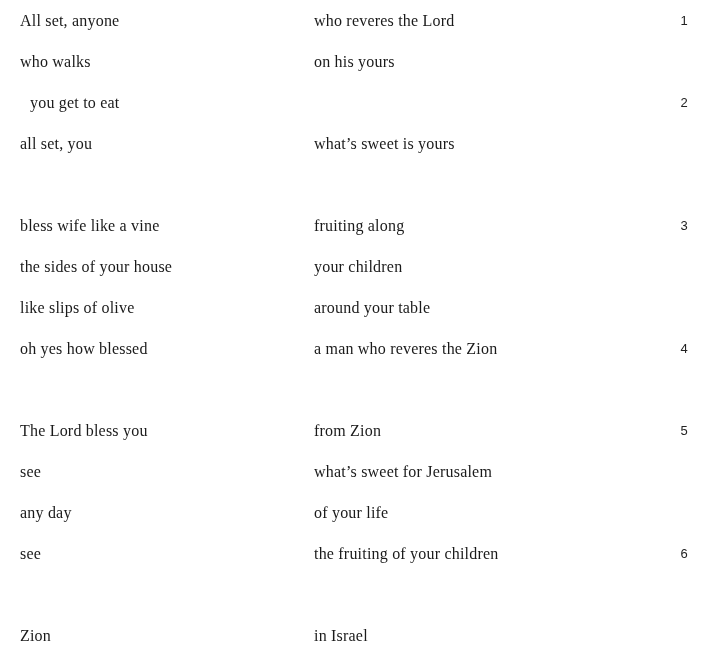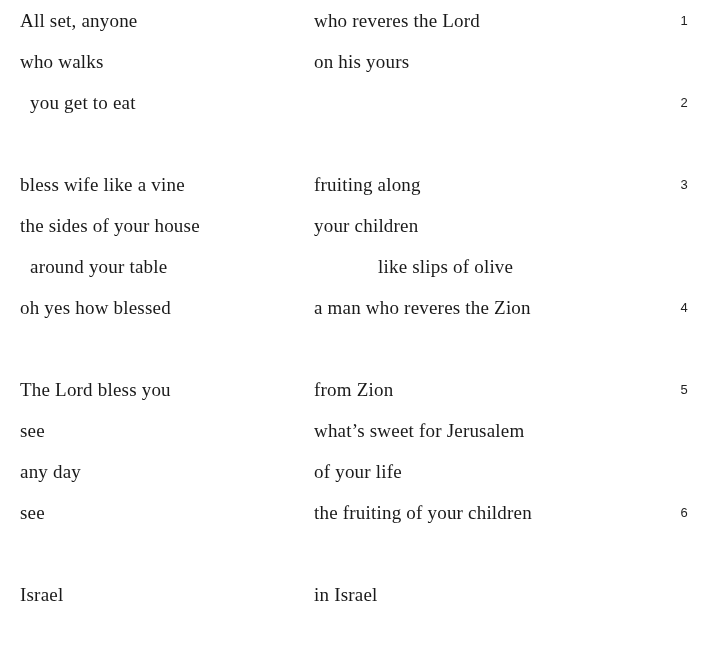--- a/index.html
+++ b/index.html
@@ -24,21 +24,21 @@
   }
   .stanza { margin: 0; }
   .stanza + .stanza { margin-top: 41px; }
   .row {
     display: flex;
     height: 41px;
     white-space: nowrap;
   }
   .cell {
     line-height: 41px;
-    font-size: 19px;
+    font-size: 16px;
     letter-spacing: 0.2px;
   }
   .col-left {
     width: 264px;
     padding-left: 20px;
     flex: 0 0 auto;
   }
   .col-right {
     flex: 1 1 auto;
     margin-left: 30px;
@@ -66,35 +66,40 @@
         </div>
         <div class="row">
           <div class="cell col-left">who walks</div>
           <div class="cell col-right">on his yours</div>
           <div class="cell col-num"></div>
         </div>
         <div class="row">
           <div class="cell col-right">you get to eat</div>
           <div class="cell col-num">2</div>
         </div>
+        <div class="row">
+          <div class="cell col-left">all set, you</div>
+          <div class="cell col-right">what’s sweet is yours</div>
+          <div class="cell col-num"></div>
+        </div>
       </div>
       <div class="stanza">
         <div class="row">
           <div class="cell col-left">bless wife like a vine</div>
           <div class="cell col-right">fruiting along</div>
           <div class="cell col-num">3</div>
         </div>
         <div class="row">
           <div class="cell col-left">the sides of your house</div>
           <div class="cell col-right">your children</div>
           <div class="cell col-num"></div>
         </div>
         <div class="row">
+          <div class="cell col-left">like slips of olive</div>
           <div class="cell col-right">around your table</div>
-          <div class="cell col-left">like slips of olive</div>
           <div class="cell col-num"></div>
         </div>
         <div class="row">
           <div class="cell col-left">oh yes how blessed</div>
           <div class="cell col-right">a man who reveres the Zion</div>
           <div class="cell col-num">4</div>
         </div>
       </div>
       <div class="stanza">
         <div class="row">
@@ -113,19 +118,19 @@
           <div class="cell col-num"></div>
         </div>
         <div class="row">
           <div class="cell col-left">see</div>
           <div class="cell col-right">the fruiting of your children</div>
           <div class="cell col-num">6</div>
         </div>
       </div>
       <div class="stanza">
         <div class="row">
-          <div class="cell col-left">Israel</div>
+          <div class="cell col-left">Zion</div>
           <div class="cell col-right">in Israel</div>
           <div class="cell col-num"></div>
         </div>
       </div>
     </div>
 </div>
 
 </body></html>

